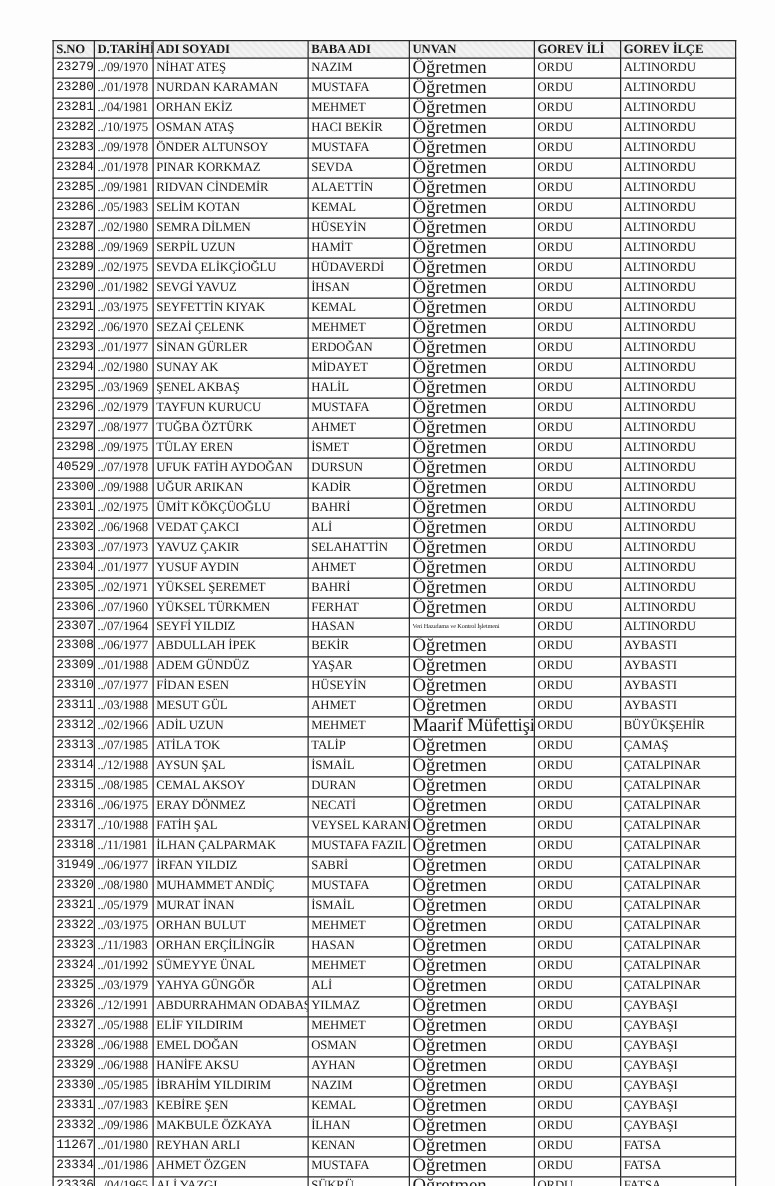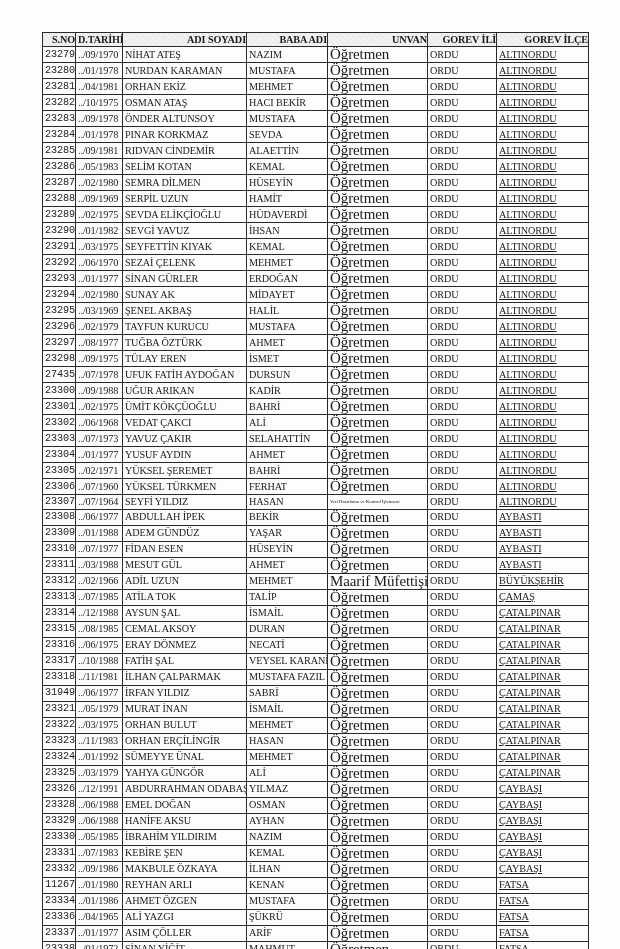--- a/index.html
+++ b/index.html
@@ -39,37 +39,36 @@
     overflow: hidden;
     text-align: left;
     vertical-align: middle;
     font-weight: normal;
     letter-spacing: -0.1px;
   }
   table.roster th {
     font-weight: bold;
     background: #f3f3f3;
     background-image: repeating-linear-gradient(45deg, rgba(0,0,0,0.03) 0 2px, transparent 2px 4px);
-    text-align: right;
   }
   table.roster tr.data-row td {
     border-top: 1.5px solid #2a2a2a;
   }
   col.c-sno   { width: 33px; }
   col.c-date  { width: 47px; }
   col.c-name  { width: 124px; }
   col.c-baba  { width: 81px; }
   col.c-unvan { width: 100px; }
   col.c-il    { width: 69px; }
   col.c-ilce  { width: 92px; }
   td.sno { letter-spacing: -0.5px; padding-left: 1px; font-family: Liberation Mono, monospace; }
   td.date { letter-spacing: -0.3px; margin-top: 29px; }
   td.unvan { font-size: 15px; }
   td.unvan.small { font-size: 5px; }
-  td.ilce { letter-spacing: 0px; text-decoration: underline; }
+  td.ilce { letter-spacing: 0px; }
 </style>
 </head>
 <body>
 
 <div class="page">
   <table class="roster">
     <colgroup>
       <col class="c-sno">
         <col class="c-date">
         <col class="c-name">
@@ -264,21 +263,21 @@
         <tr class="data-row">
           <td class="sno">23298</td>
           <td class="date">../09/1975</td>
           <td class="name">TÜLAY EREN</td>
           <td class="baba">İSMET</td>
           <td class="unvan">Öğretmen</td>
           <td class="il">ORDU</td>
           <td class="ilce">ALTINORDU</td>
         </tr>
         <tr class="data-row">
-          <td class="sno">27435</td>
+          <td class="sno">40529</td>
           <td class="date">../07/1978</td>
           <td class="name">UFUK FATİH AYDOĞAN</td>
           <td class="baba">DURSUN</td>
           <td class="unvan">Öğretmen</td>
           <td class="il">ORDU</td>
           <td class="ilce">ALTINORDU</td>
         </tr>
         <tr class="data-row">
           <td class="sno">23300</td>
           <td class="date">../09/1988</td>
@@ -453,20 +452,29 @@
         <tr class="data-row">
           <td class="sno">31949</td>
           <td class="date">../06/1977</td>
           <td class="name">İRFAN YILDIZ</td>
           <td class="baba">SABRİ</td>
           <td class="unvan">Öğretmen</td>
           <td class="il">ORDU</td>
           <td class="ilce">ÇATALPINAR</td>
         </tr>
         <tr class="data-row">
+          <td class="sno">23320</td>
+          <td class="date">../08/1980</td>
+          <td class="name">MUHAMMET ANDİÇ</td>
+          <td class="baba">MUSTAFA</td>
+          <td class="unvan">Öğretmen</td>
+          <td class="il">ORDU</td>
+          <td class="ilce">ÇATALPINAR</td>
+        </tr>
+        <tr class="data-row">
           <td class="sno">23321</td>
           <td class="date">../05/1979</td>
           <td class="name">MURAT İNAN</td>
           <td class="baba">İSMAİL</td>
           <td class="unvan">Öğretmen</td>
           <td class="il">ORDU</td>
           <td class="ilce">ÇATALPINAR</td>
         </tr>
         <tr class="data-row">
           <td class="sno">23322</td>
@@ -502,20 +510,29 @@
           <td class="baba">ALİ</td>
           <td class="unvan">Öğretmen</td>
           <td class="il">ORDU</td>
           <td class="ilce">ÇATALPINAR</td>
         </tr>
         <tr class="data-row">
           <td class="sno">23326</td>
           <td class="date">../12/1991</td>
           <td class="name">ABDURRAHMAN ODABAŞ</td>
           <td class="baba">YILMAZ</td>
+          <td class="unvan">Öğretmen</td>
+          <td class="il">ORDU</td>
+          <td class="ilce">ÇAYBAŞI</td>
+        </tr>
+        <tr class="data-row">
+          <td class="sno">23327</td>
+          <td class="date">../05/1988</td>
+          <td class="name">ELİF YILDIRIM</td>
+          <td class="baba">MEHMET</td>
           <td class="unvan">Öğretmen</td>
           <td class="il">ORDU</td>
           <td class="ilce">ÇAYBAŞI</td>
         </tr>
         <tr class="data-row">
           <td class="sno">23328</td>
           <td class="date">../06/1988</td>
           <td class="name">EMEL DOĞAN</td>
           <td class="baba">OSMAN</td>
           <td class="unvan">Öğretmen</td>

